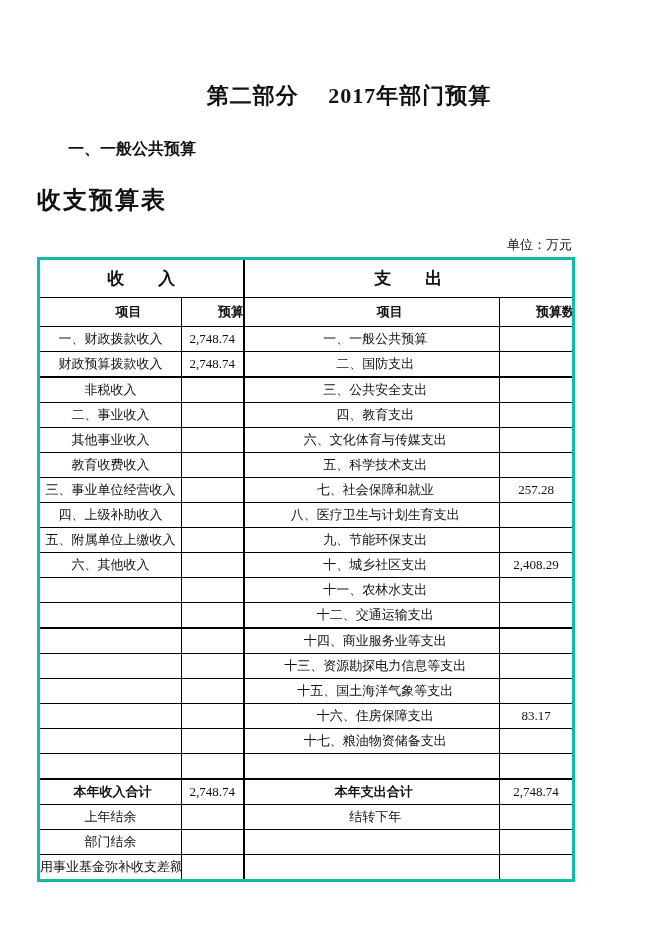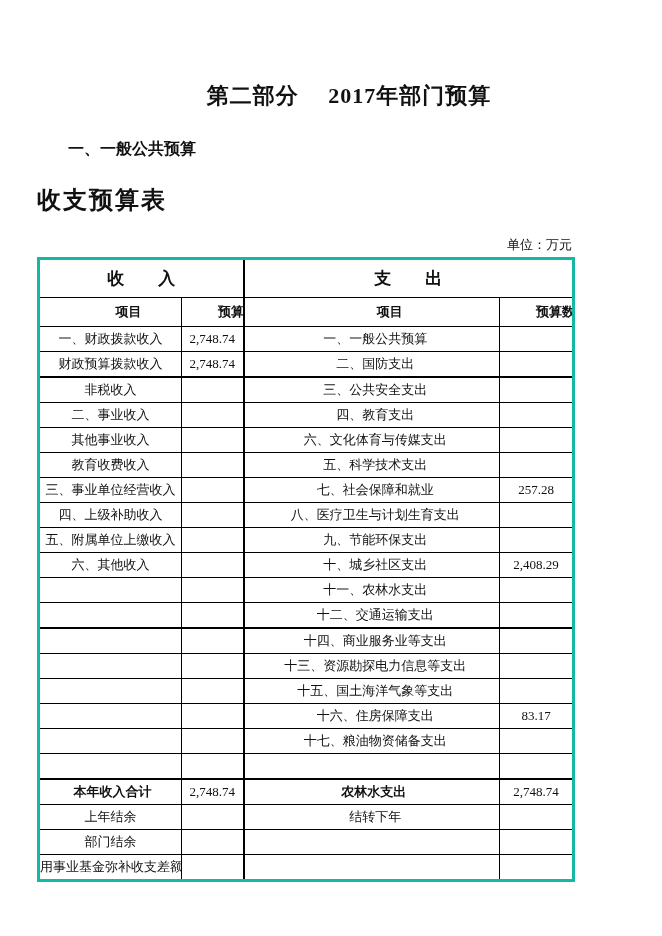--- a/index.html
+++ b/index.html
@@ -228,21 +228,21 @@
   </tr>
   <tr class="thick">
     <td class="item in"></td>
     <td class="amt"></td>
     <td class="item ex sec"></td>
     <td class="amt"></td>
   </tr>
   <tr class="total">
     <td class="item in">本年收入合计</td>
     <td class="amt">2,748.74</td>
-    <td class="item ex sec">农林水支出</td>
+    <td class="item ex sec">本年支出合计</td>
     <td class="amt">2,748.74</td>
   </tr>
   <tr>
     <td class="item in">上年结余</td>
     <td class="amt"></td>
     <td class="item ex sec">结转下年</td>
     <td class="amt"></td>
   </tr>
   <tr>
     <td class="item in indent">部门结余</td>

